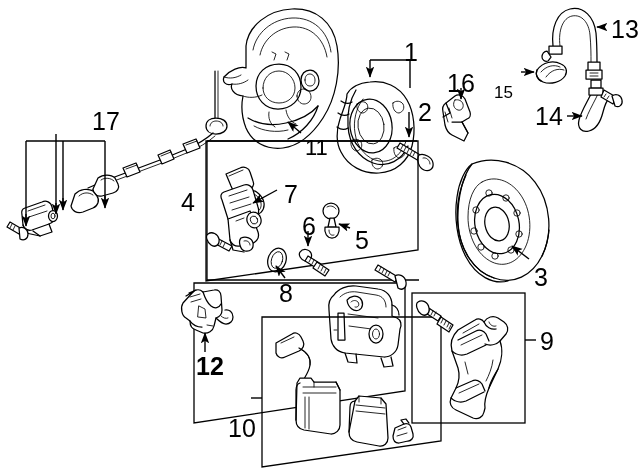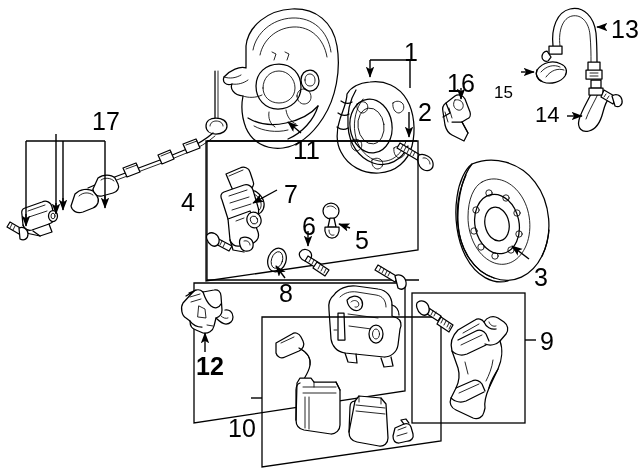--- a/index.html
+++ b/index.html
@@ -405,21 +405,21 @@
 <div class="num" style="left:404px;top:40px;font-size:25px;">1</div>
 <div class="num" style="left:418px;top:100px;font-size:25px;">2</div>
 <div class="num" style="left:534px;top:265px;font-size:25px;">3</div>
 <div class="num" style="left:181px;top:190px;font-size:25px;">4</div>
 <div class="num" style="left:355px;top:228px;font-size:25px;">5</div>
 <div class="num" style="left:302px;top:214px;font-size:25px;">6</div>
 <div class="num" style="left:284px;top:182px;font-size:25px;">7</div>
 <div class="num" style="left:279px;top:281px;font-size:25px;">8</div>
 <div class="num" style="left:540px;top:329px;font-size:25px;">9</div>
 <div class="num" style="left:228px;top:387px;font-size:25px;margin-top:29px;">10</div>
-<div class="num" style="left:293px;top:137px;font-size:26px;">11</div>
+<div class="num" style="left:305px;top:137px;font-size:22px;">11</div>
 <div class="num" style="left:196px;top:354px;font-size:25px;font-weight:bold;">12</div>
 <div class="num" style="left:611px;top:17px;font-size:25px;">13</div>
-<div class="num" style="left:535px;top:104px;font-size:22px;text-align:center;">14</div>
+<div class="num" style="left:535px;top:104px;font-size:25px;text-align:center;">14</div>
 <div class="num" style="left:494px;top:60px;font-size:17px;margin-top:24px;">15</div>
 <div class="num" style="left:447px;top:71px;font-size:25px;">16</div>
 <div class="num" style="left:44px;top:109px;font-size:25px;margin-left:48px;">17</div>
 
 </div>
 
 </body></html>

